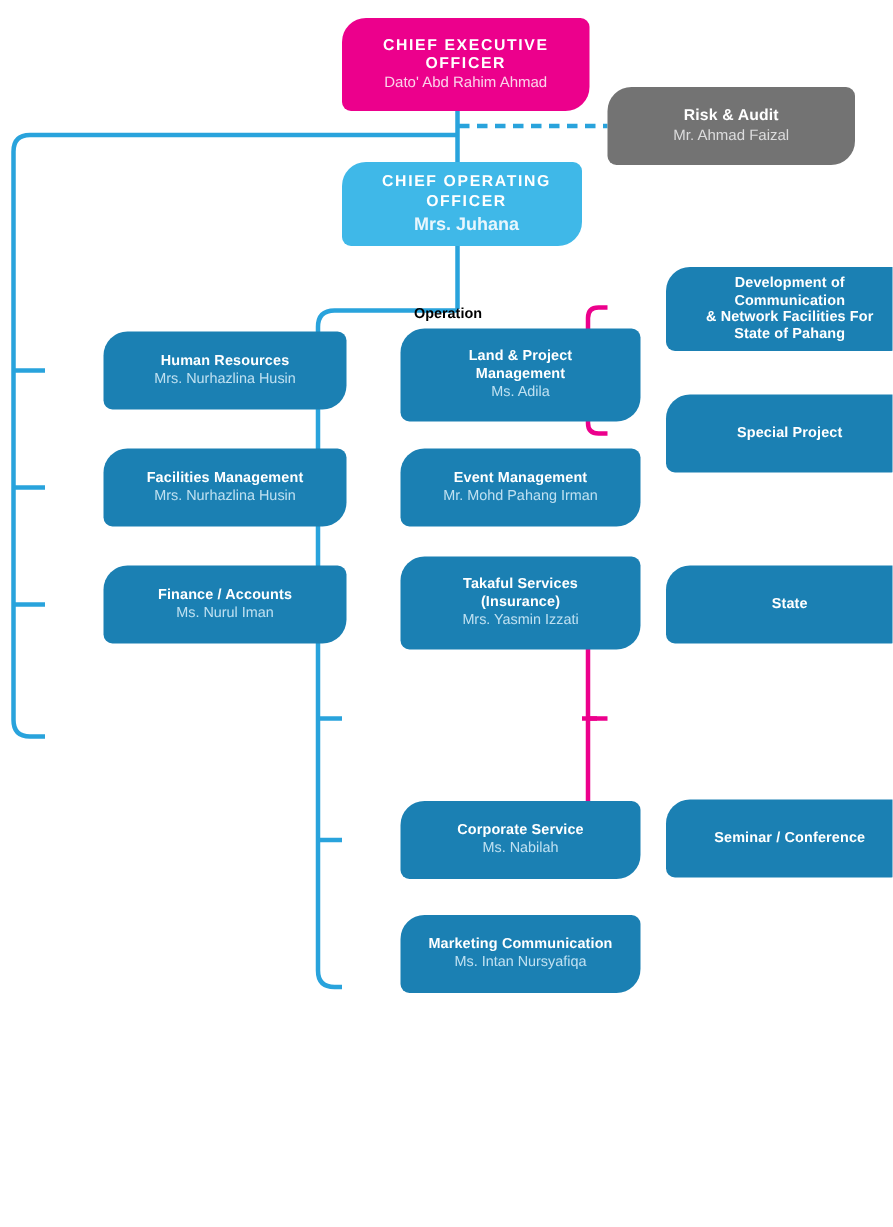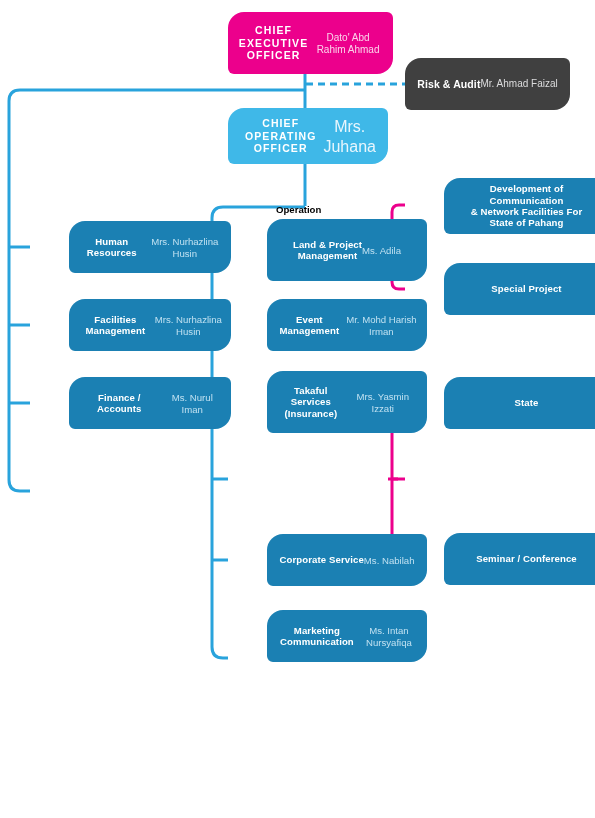--- a/index.html
+++ b/index.html
@@ -6,52 +6,52 @@
   body{width:595px;height:818px;overflow:hidden;
        font-family:"Liberation Sans","DejaVu Sans",sans-serif;
        -webkit-font-smoothing:antialiased;}
   #chart{position:relative;width:595px;height:818px;}
 
   
   #wires{position:absolute;left:0;top:0;width:595px;height:818px;}
 
   
   .node{position:absolute;box-sizing:border-box;
-        display:flex;flex-direction:row;align-items:center;justify-content:center;
+        display:flex;flex-direction:column;align-items:center;justify-content:center;
         text-align:center;color:#ffffff;
         border-radius:14px 14px 14px 14px;
         padding:4px 8px;z-index:3;}
   
   .node{border-radius:16px 6px 16px 6px;}
 
   .title{font-weight:bold;line-height:1.18;letter-spacing:.1px;}
   .person{font-weight:400;line-height:1.22;color:#e2f1fa;}
 
   .c-ceo   {background:#ec008c;}
   .c-coo   {background:#3fb8e8;padding-left:14px;}
-  .c-gray  {background:#404040;}
+  .c-gray  {background:#737373;}
   .c-blue  {background:#1b80b3;margin-left:39px;}
 
   .c-ceo .person{color:#fbd3ea;}
   .c-coo .person{color:#e8f6fd;}
   .c-gray .person{color:#dcdcdd;}
   .c-blue .person{color:#bfe0f1;}
 
   
   .node.ceo   {left:228px;top:12px;  width:165px;height:62px;}
   .node.ceo .title{font-size:10.5px;letter-spacing:1.1px;}
   .node.ceo .person{font-size:10px;margin-top:2px;}
 
   .node.risk  {left:405px;top:58px;  width:165px;height:52px;}
   .node.risk .title{font-size:10.5px;}
   .node.risk .person{font-size:10px;margin-top:1px;}
 
   .node.coo   {left:228px;top:108px; width:160px;height:56px;}
   .node.coo .title{font-size:10.5px;letter-spacing:1.1px;}
-  .node.coo .person{font-size:16px;margin-top:2px;}
+  .node.coo .person{font-size:12px;margin-top:2px;font-weight:bold;}
 
   .node.left  {left:30px;  width:162px;height:52px;text-align:center;}
   .node.mid   {left:228px; width:160px;height:52px;}
   .node.right {left:405px; width:165px;height:52px;}
 
   .node.left .title, .node.mid .title, .node.right .title{font-size:9.6px;}
   .node.left .person,.node.mid .person,.node.right .person{font-size:9.6px;margin-top:1px;}
 
   
   .caption{position:absolute;color:#000000;font-weight:bold;font-size:9.6px;
@@ -135,21 +135,21 @@
   <div class="node mid c-blue" style="top:219px;height:62px">
     <div class="title">
       <span>Land &amp; Project</span><br>
       <span>Management</span>
     </div>
     <div class="person">Ms. Adila</div>
   </div>
 
   <div class="node mid c-blue" style="top:299px">
     <div class="title">Event Management</div>
-    <div class="person">Mr. Mohd Harish Irman</div>
+    <div class="person">Mr. Mohd Pahang Irman</div>
   </div>
 
   <div class="node mid c-blue" style="top:371px;height:62px">
     <div class="title">
       <span>Takaful Services</span><br>
       <span>(Insurance)</span>
     </div>
     <div class="person">Mrs. Yasmin Izzati</div>
   </div>
 

